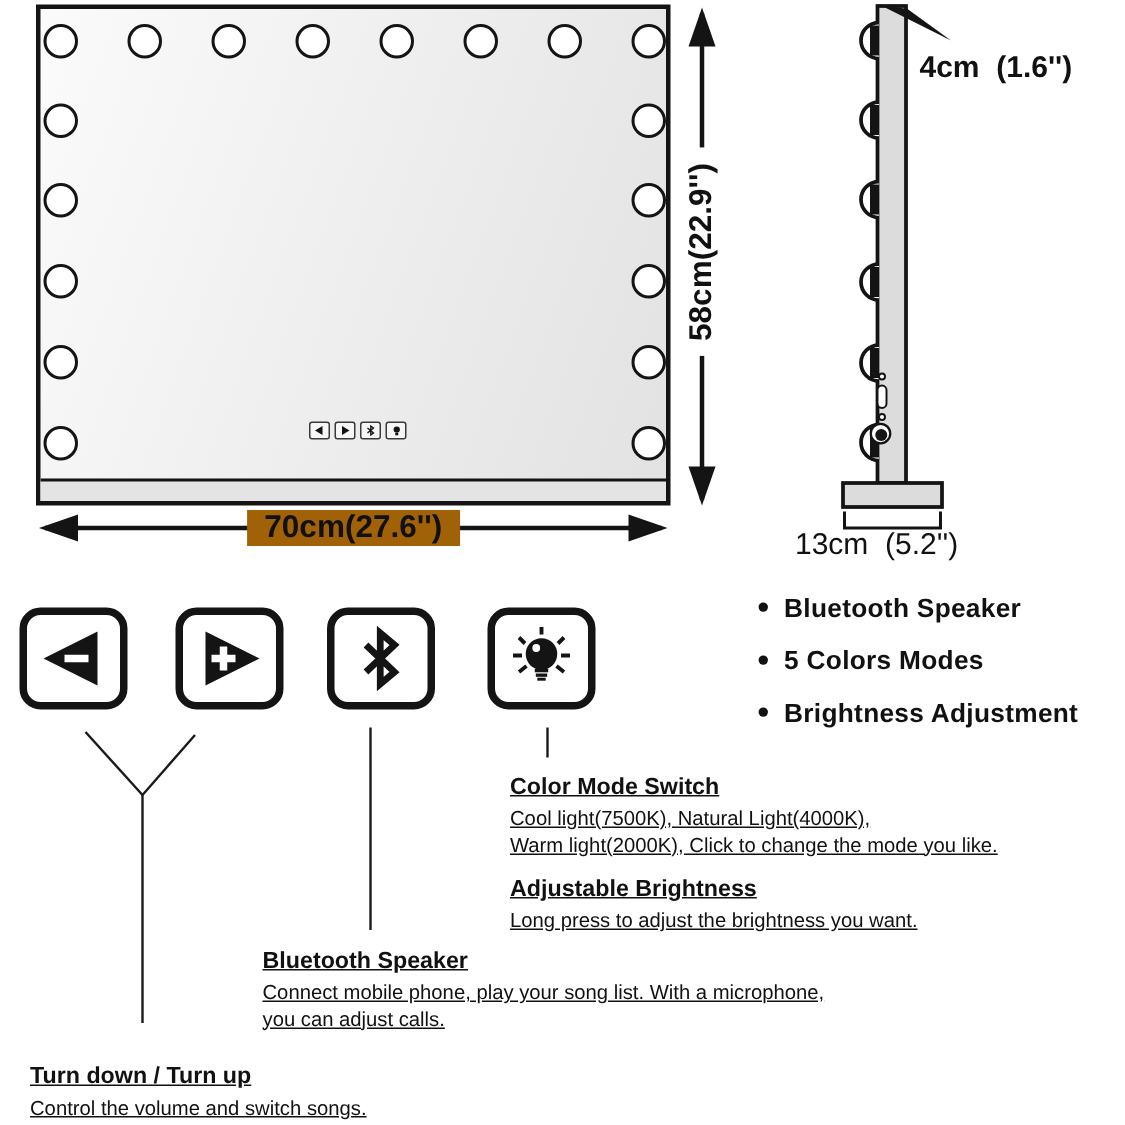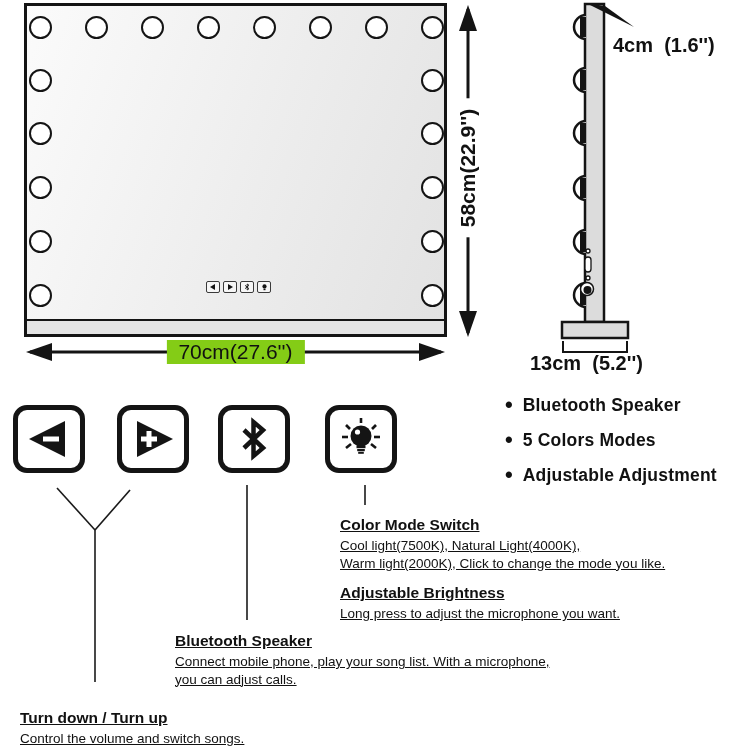--- a/index.html
+++ b/index.html
@@ -14,29 +14,29 @@
           border-top:2px solid #141414;background:#e4e4e4;}
   .bulb{position:absolute;width:23px;height:23px;box-sizing:border-box;
           border:2.5px solid #141414;border-radius:50%;background:#fff;}
   .ctrl-strip{position:absolute;left:206px;top:281px;display:flex;gap:3px;}
   .mini-btn{width:14px;height:12px;box-sizing:border-box;border:1.2px solid #3a3a3a;
           border-radius:2px;background:#f6f6f6;display:flex;align-items:center;justify-content:center;}
 
   
   .dim-h{position:absolute;left:24px;top:339px;width:423px;height:26px;}
   .dim-h .lbl{position:absolute;left:50%;top:50%;transform:translate(-50%,-50%);
-          background:#84cc16;padding:0 12px;font-size:21px;font-weight:normal;white-space:nowrap;}
+          background:#a16207;padding:0 12px;font-size:21px;font-weight:bold;white-space:nowrap;}
   .dim-v{position:absolute;left:454px;top:3px;width:28px;height:336px;}
   .dim-v-lbl{position:absolute;left:468px;top:168px;transform:translate(-50%,-50%) rotate(-90deg);
           background:#fff;padding:0 10px;font-size:21px;font-weight:bold;white-space:nowrap;}
 
   
   .side-svg{position:absolute;left:555px;top:0;}
   .thickness-lbl{position:absolute;left:613px;top:34px;font-size:20px;font-weight:bold;white-space:nowrap;text-align:center;}
-  .base-lbl{position:absolute;left:530px;top:352px;font-size:20px;font-weight:bold;white-space:nowrap;}
+  .base-lbl{position:absolute;left:530px;top:352px;font-size:20px;font-weight:normal;white-space:nowrap;}
 
   
   .btn{position:absolute;top:405px;width:72px;height:68px;box-sizing:border-box;
           border:5px solid #141414;border-radius:14px;background:#fff;
           display:flex;align-items:center;justify-content:center;}
 
   
   .features{position:absolute;left:505px;top:394px;}
   .feature{display:flex;align-items:center;gap:10px;margin-bottom:13px;height:22px;}
   .feature .dot{font-size:22px;line-height:22px;font-weight:bold;}
@@ -207,30 +207,30 @@
     <div class="feature">
       <span class="dot">•</span>
       <span class="txt">Bluetooth Speaker</span>
     </div>
     <div class="feature">
       <span class="dot">•</span>
       <span class="txt">5 Colors Modes</span>
     </div>
     <div class="feature">
       <span class="dot">•</span>
-      <span class="txt">Adjustable Adjustment</span>
+      <span class="txt">Brightness Adjustment</span>
     </div>
   </div>
 
   <div class="callout" style="left:340px;top:516px">
     <div class="title">Color Mode Switch</div>
     <div class="line">Cool light(7500K), Natural Light(4000K),</div>
     <div class="line">Warm light(2000K), Click to change the mode you like.</div>
     <div class="title" style="margin-top:12px">Adjustable Brightness</div>
-    <div class="line">Long press to adjust the microphone you want.</div>
+    <div class="line">Long press to adjust the brightness you want.</div>
   </div>
 
   <div class="callout" style="left:175px;top:632px">
     <div class="title">Bluetooth Speaker</div>
     <div class="line">Connect mobile phone, play your song list. With a microphone,</div>
     <div class="line">you can adjust calls.</div>
   </div>
 
   <div class="callout" style="left:20px;top:709px">
     <div class="title">Turn down / Turn up</div>

